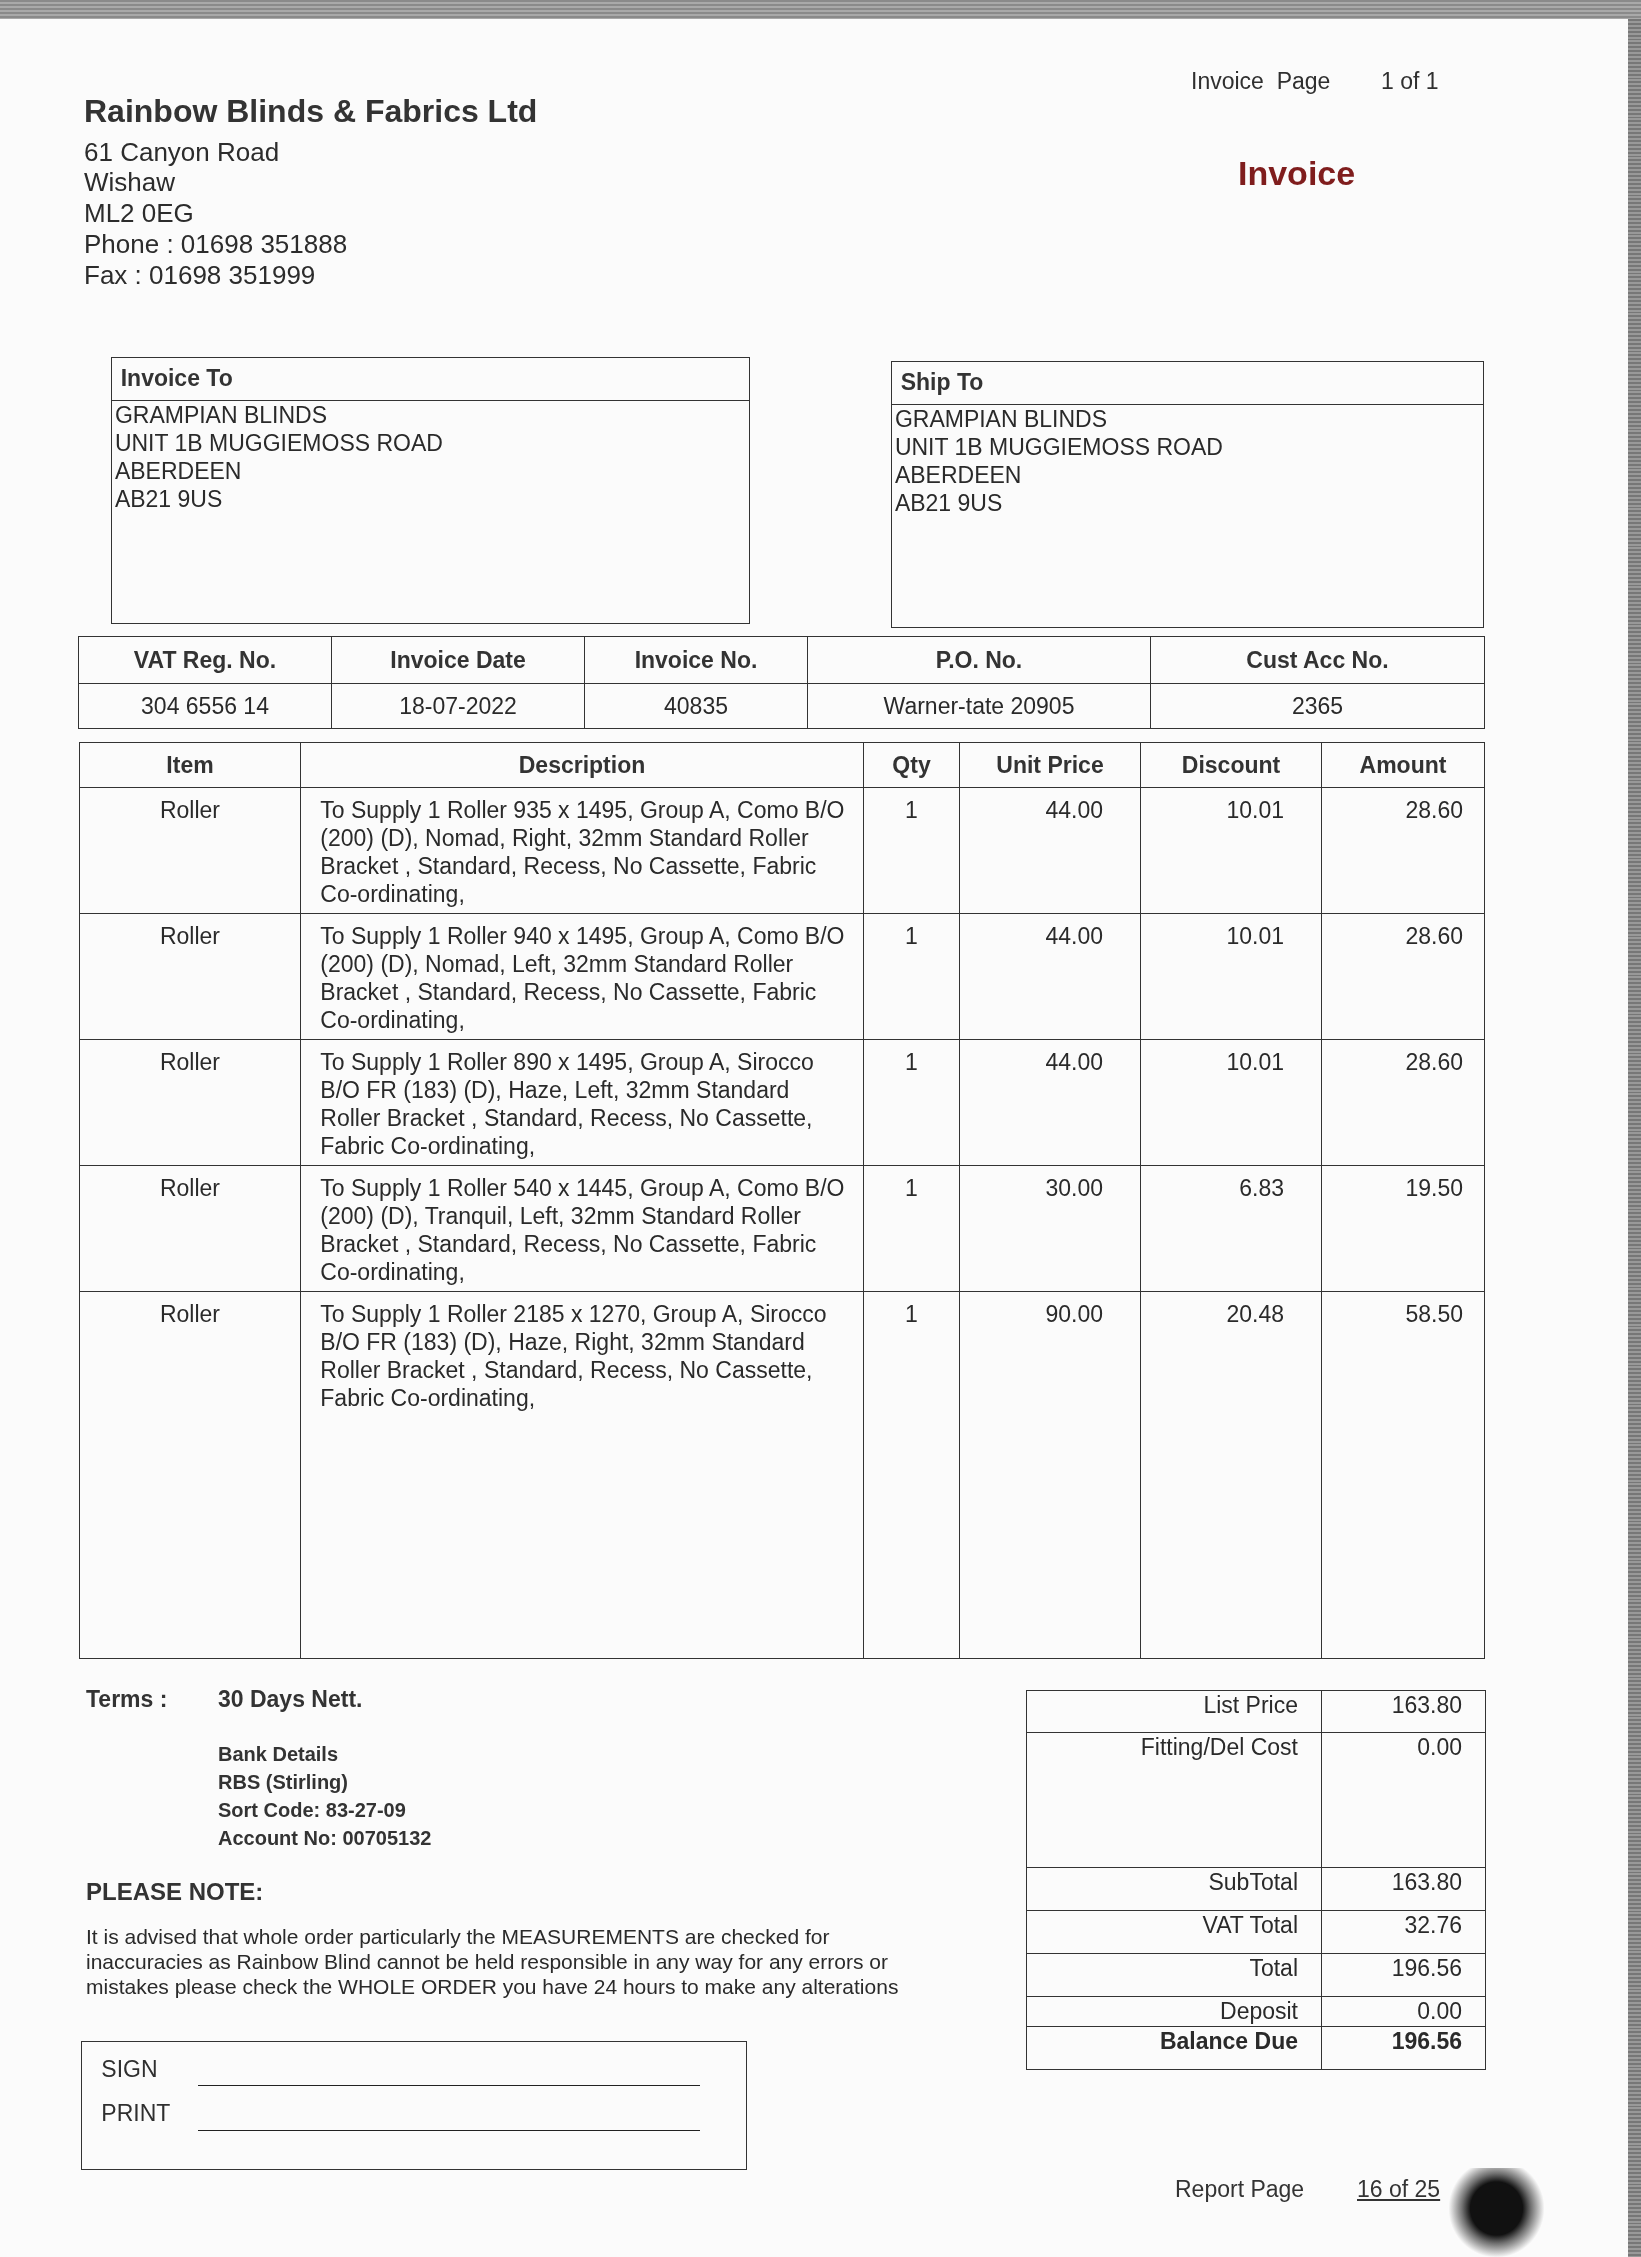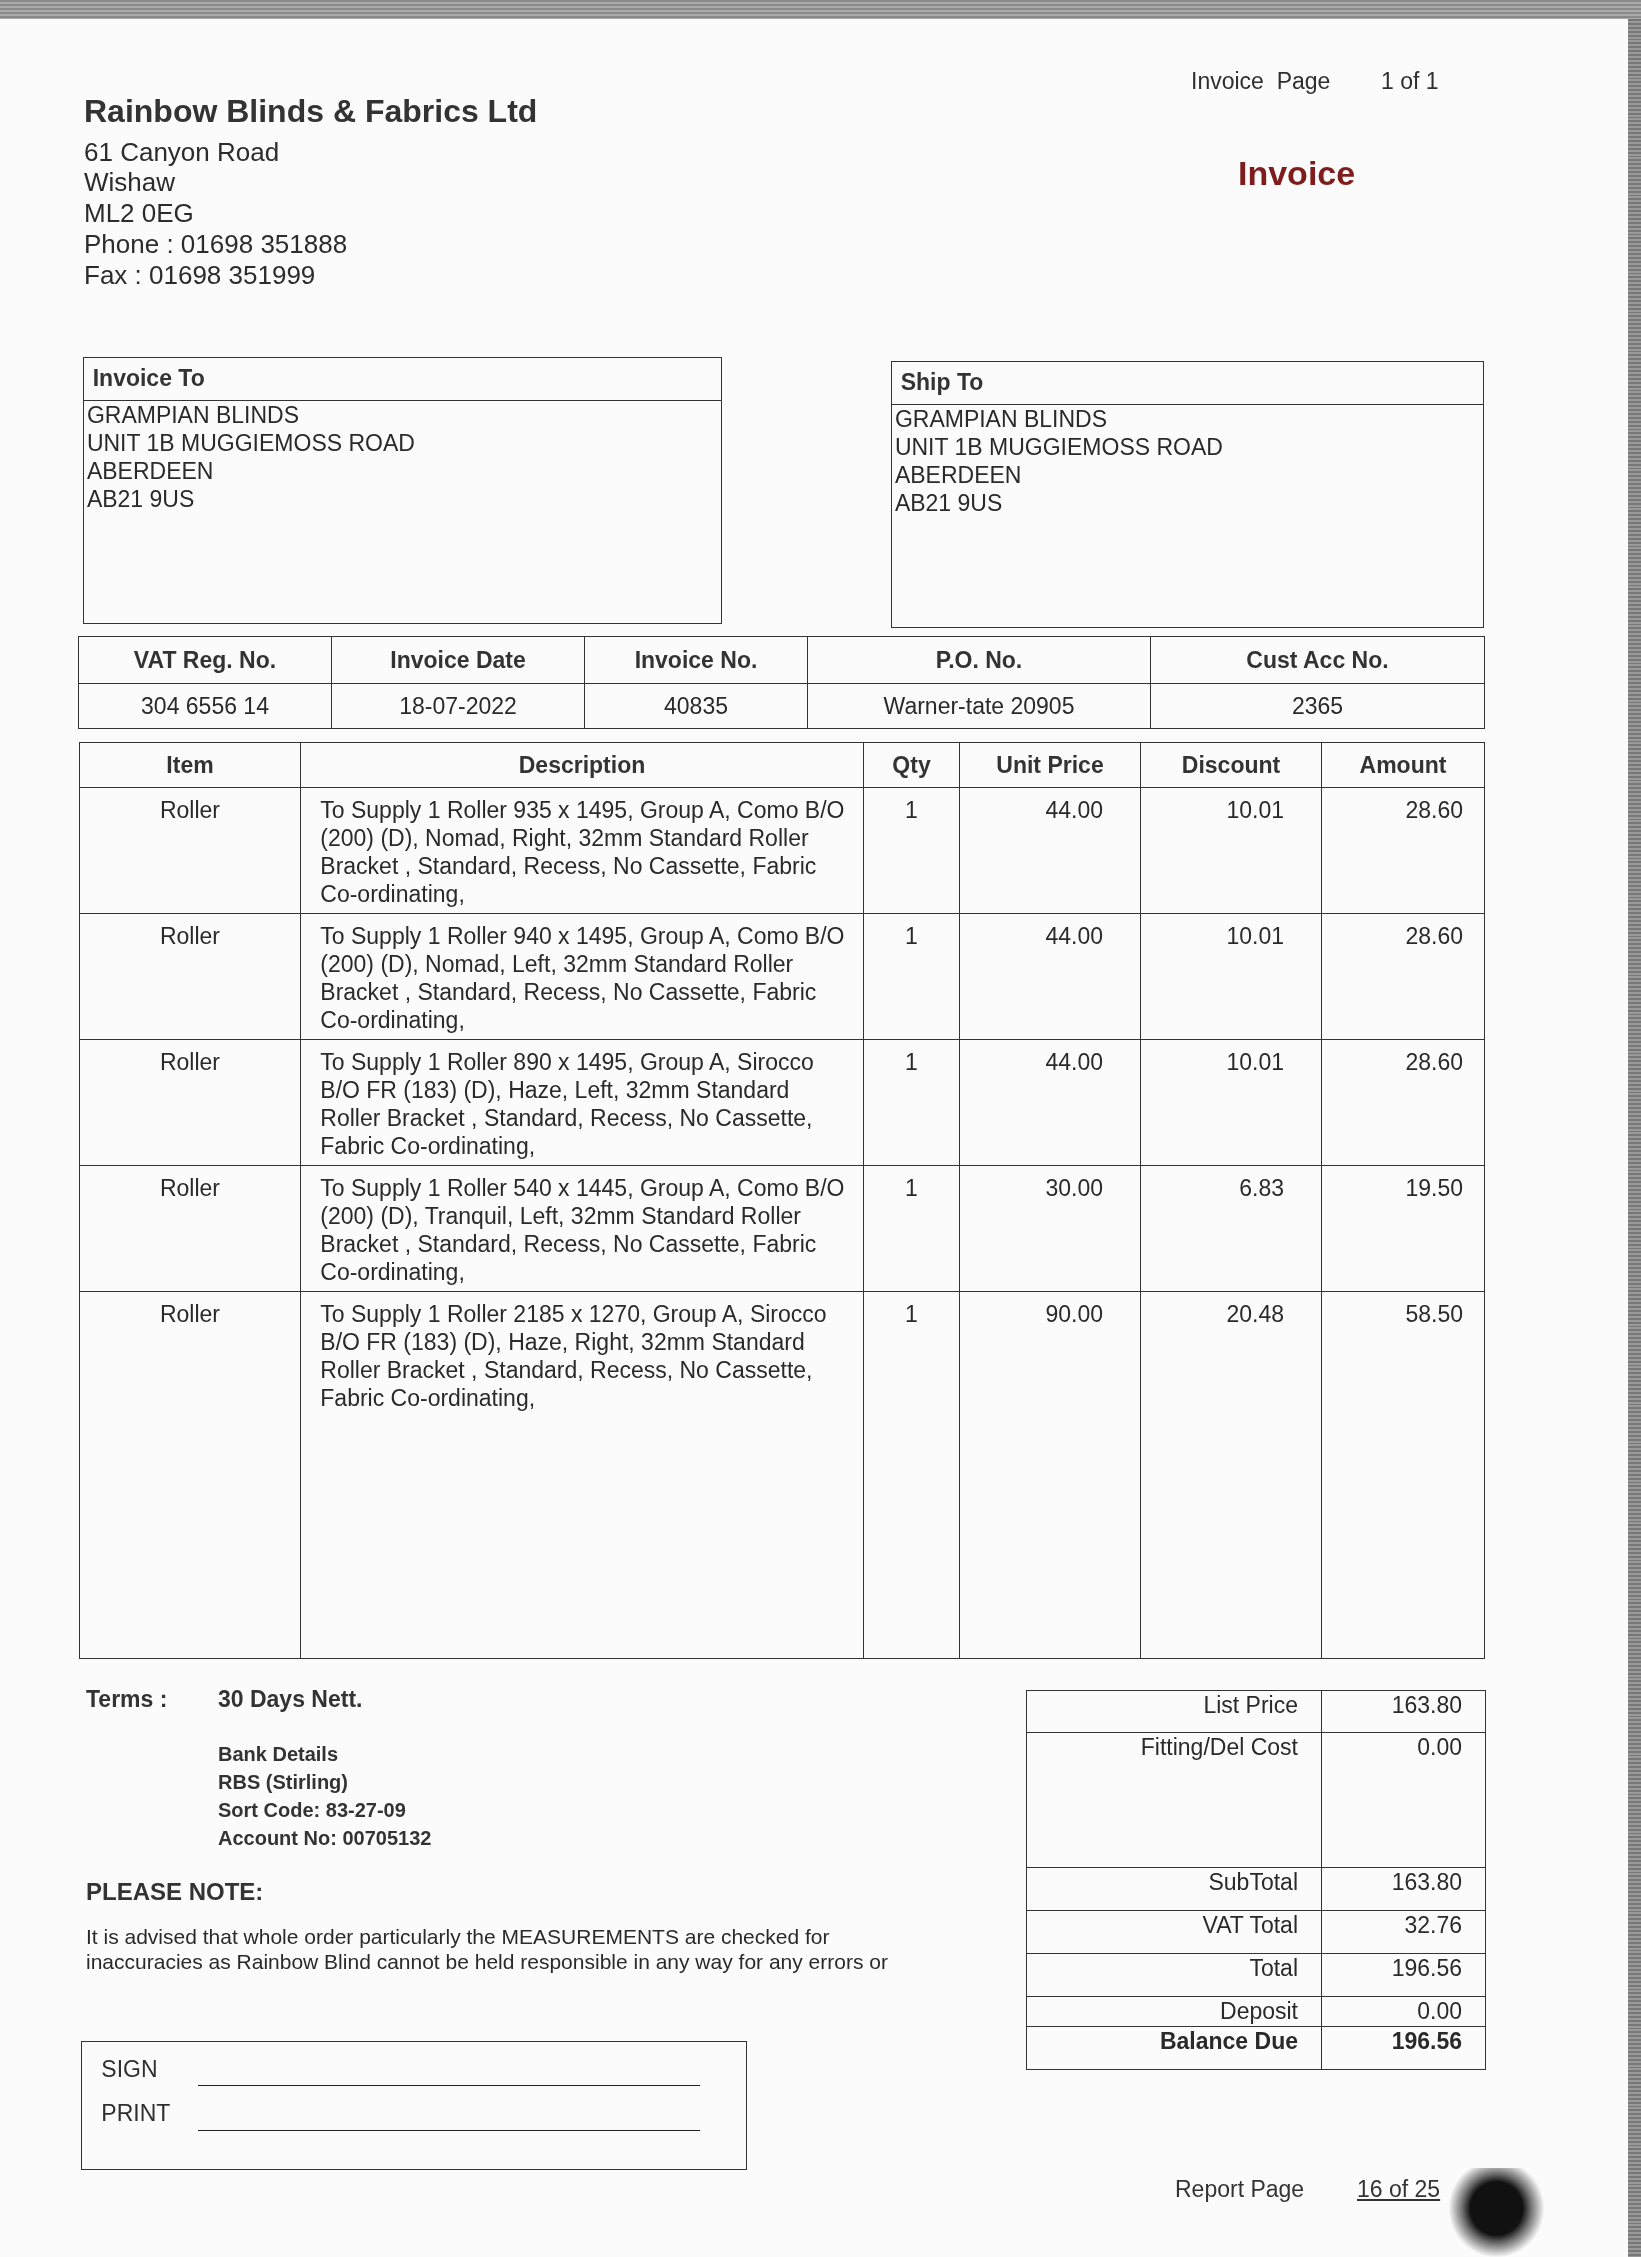--- a/index.html
+++ b/index.html
@@ -87,21 +87,21 @@
 <div class="abs company-line" style="top:137px">61 Canyon Road</div>
 <div class="abs company-line" style="top:167px">Wishaw</div>
 <div class="abs company-line" style="top:198px">ML2 0EG</div>
 <div class="abs company-line" style="top:229px">Phone : 01698 351888</div>
 <div class="abs company-line" style="top:260px">Fax : 01698 351999</div>
 
 <div class="abs page-label" style="white-space:pre">Invoice  Page</div>
 <div class="abs page-num">1 of 1</div>
 <div class="abs doc-title">Invoice</div>
 
-<div class="addr-box" style="left:83px; top:357px; width:637px; height:265px;">
+<div class="addr-box" style="left:111px; top:357px; width:637px; height:265px;">
   <div class="addr-head">Invoice To</div>
   <div class="addr-body">
     <div>GRAMPIAN BLINDS</div>
     <div>UNIT 1B MUGGIEMOSS ROAD</div>
     <div>ABERDEEN</div>
     <div>AB21 9US</div>
   </div>
 </div>
 
 <div class="addr-box" style="left:891px; top:361px; width:591px; height:265px;">
@@ -190,20 +190,21 @@
 <div class="abs terms-value">30 Days Nett.</div>
 <div class="abs bank-line" style="top:1743px">Bank Details</div>
 <div class="abs bank-line" style="top:1771px">RBS (Stirling)</div>
 <div class="abs bank-line" style="top:1799px">Sort Code: 83-27-09</div>
 <div class="abs bank-line" style="top:1827px">Account No: 00705132</div>
 
 <div class="abs note-head">PLEASE NOTE:</div>
 <div class="abs note-text">
   <div>It is advised that whole order particularly the MEASUREMENTS are checked for</div>
   <div>inaccuracies as Rainbow Blind cannot be held responsible in any way for any errors or</div>
+  <div>mistakes please check the WHOLE ORDER you have 24 hours to make any alterations</div>
 </div>
 
 <table class="grid totals" style="left:1026px; top:1690px; width:460px;">
   <tbody>
       <tr style="height:42px">
     <td class="t-label" style="width:270px">List Price</td>
     <td class="t-val">163.80</td>
   </tr>
   <tr style="height:135px">
     <td class="t-label">Fitting/Del Cost</td>

